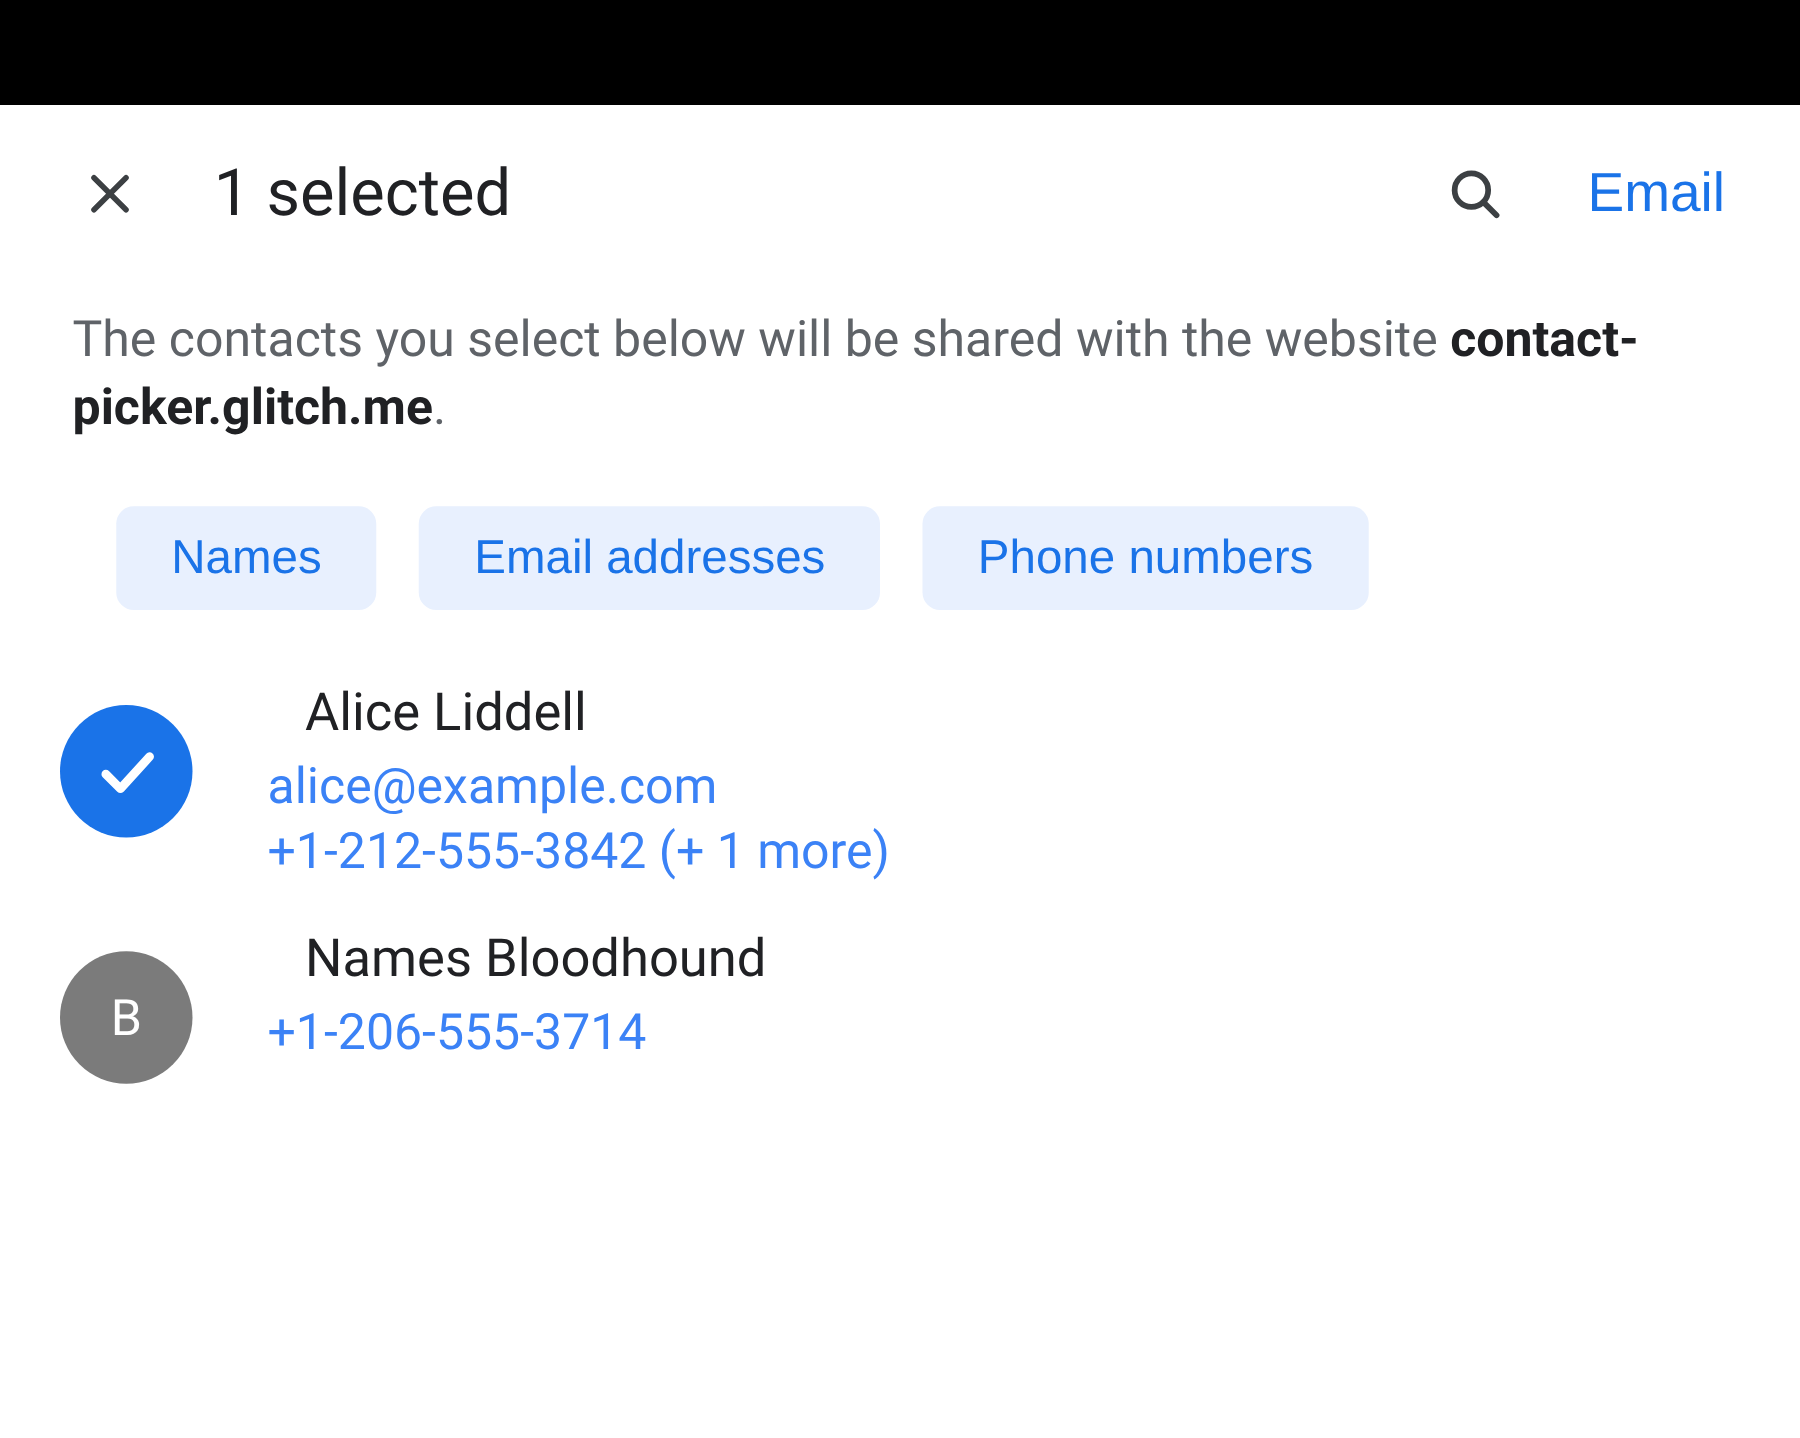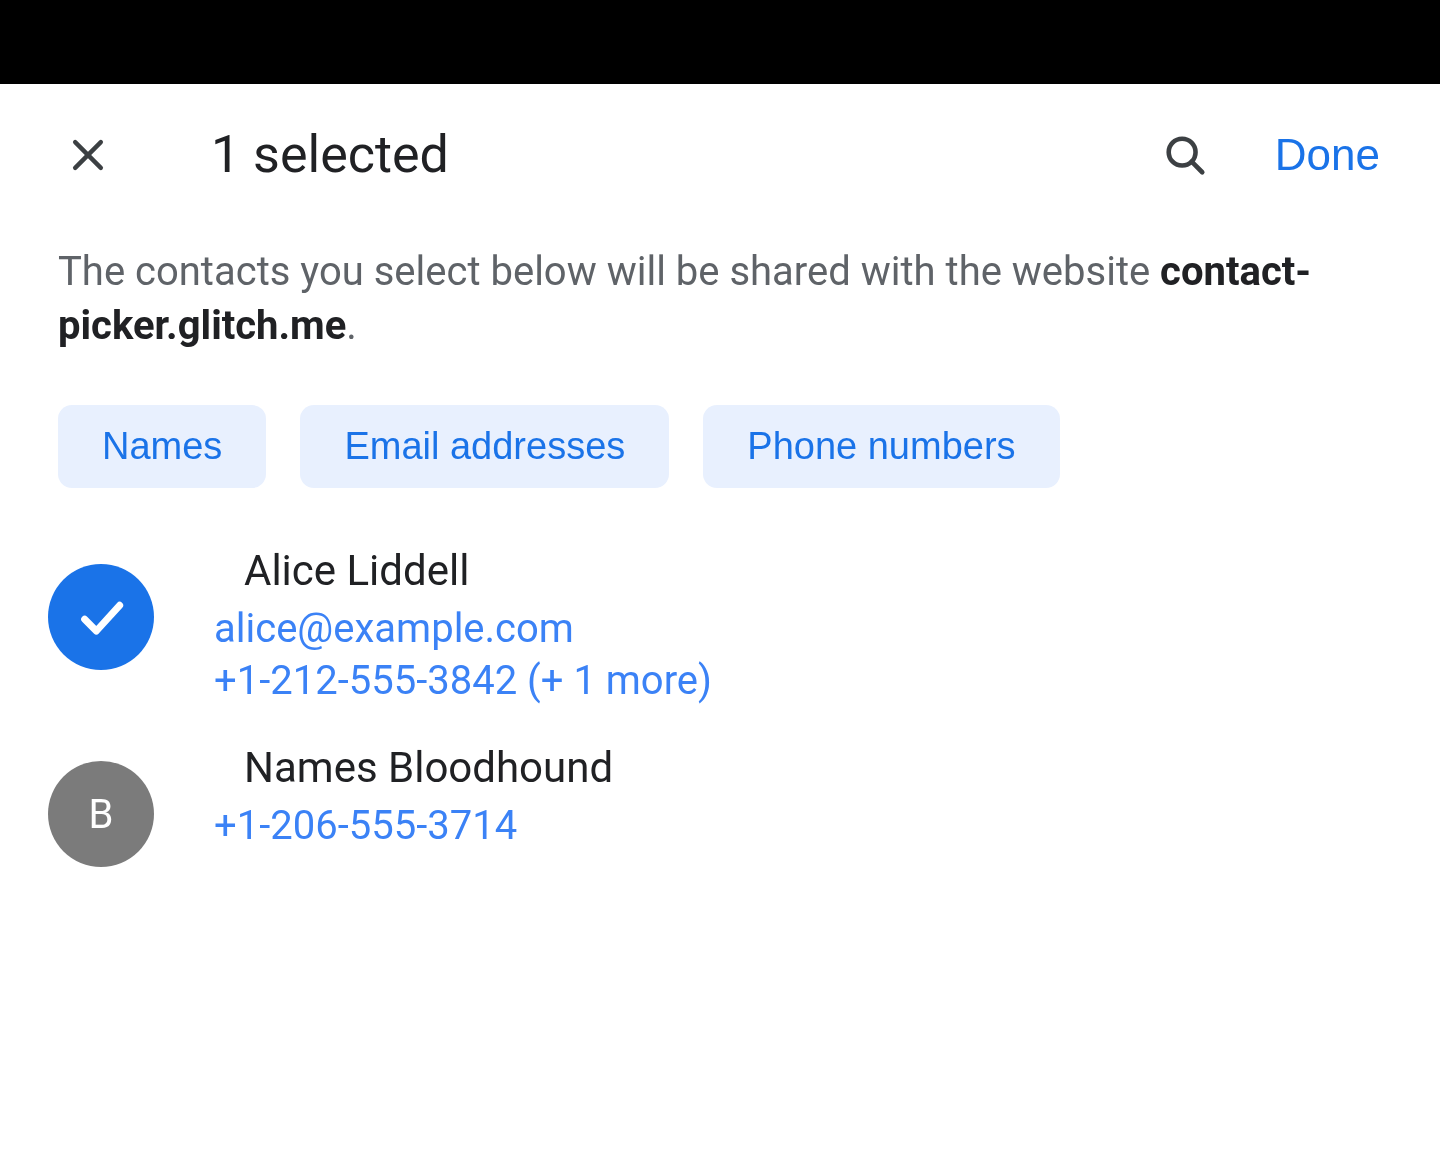--- a/index.html
+++ b/index.html
@@ -1,26 +1,26 @@
 <!DOCTYPE html>
 <html><head>
   <meta charset="utf-8">
   <style>
     * { box-sizing: border-box; margin: 0; padding: 0; }
     html, body { width: 1440px; height: 1150px; font-family: Roboto, Arial, sans-serif; background: #fff; }
     .black-bar { width: 100%; height: 84px; background: #000; }
     .container { padding: 0; }
     .header { display: flex; align-items: center; padding: 40px 60px 40px 58px; }
     .close-btn { display: flex; align-items: center; justify-content: center; width: 60px; height: 60px; cursor: pointer; }
-    .title { font-size: 52px; color: #202124; margin-left: 93px; flex: 1; font-weight: 400; }
+    .title { font-size: 52px; color: #202124; margin-left: 53px; flex: 1; font-weight: 400; }
     .search-btn { display: flex; align-items: center; justify-content: center; width: 60px; height: 60px; cursor: pointer; margin-right: 60px; }
     .done-btn { font-size: 44px; color: #1a73e8; font-weight: 500; cursor: pointer; background: none; border: none; }
     .description { padding: 20px 58px 40px 58px; font-size: 40px; line-height: 1.35; color: #5f6368; }
     .description .site { color: #202124; font-weight: 700; }
-    .chips { display: flex; gap: 34px; padding: 12px 58px 30px 58px; }
+    .chips { display: flex; gap: 34px; padding: 12px 58px 30px 58px; margin-left: 35px; }
     .chip { background: #e8f0fe; color: #1a73e8; font-size: 38px; font-weight: 500; border: none; border-radius: 14px; padding: 20px 44px; cursor: pointer; }
     .contacts { padding: 10px 58px 0 48px; }
     .contact-row { display: flex; align-items: flex-start; padding: 18px 0; cursor: pointer; }
     .avatar { width: 106px; height: 106px; border-radius: 50%; display: flex; align-items: center; justify-content: center; flex-shrink: 0; margin-top: 18px; margin-right: 60px; }
     .avatar.selected { background: #1a73e8; }
     .avatar.letter { background: #7b7b7b; color: #fff; font-size: 40px; font-weight: 400; }
     .contact-info { display: flex; flex-direction: column; }
     .contact-name { font-size: 42px; color: #202124; margin-bottom: 8px; margin-left: 30px; }
     .contact-detail { font-size: 40px; color: #3b82f6; line-height: 1.3; }
   </style>
@@ -37,21 +37,21 @@
         <line x1="19" y1="5" x2="5" y2="19"></line>
       </svg>
     </div>
     <div class="title">1 selected</div>
     <div class="search-btn">
       <svg width="46" height="46" viewBox="0 0 24 24" fill="none" stroke="#3c4043" stroke-width="2.4" stroke-linecap="round">
         <circle cx="10.5" cy="10.5" r="7"></circle>
         <line x1="21" y1="21" x2="15.5" y2="15.5"></line>
       </svg>
     </div>
-    <button class="done-btn">Done</button>
+    <button class="done-btn">Email</button>
   </div>
 
   <div class="description">
     <span>The contacts you select below will be shared with the website </span><span class="site">contact-picker.glitch.me</span><span>.</span>
   </div>
 
   <div class="chips">
     <button class="chip">Names</button>
     <button class="chip">Email addresses</button>
     <button class="chip">Phone numbers</button>

